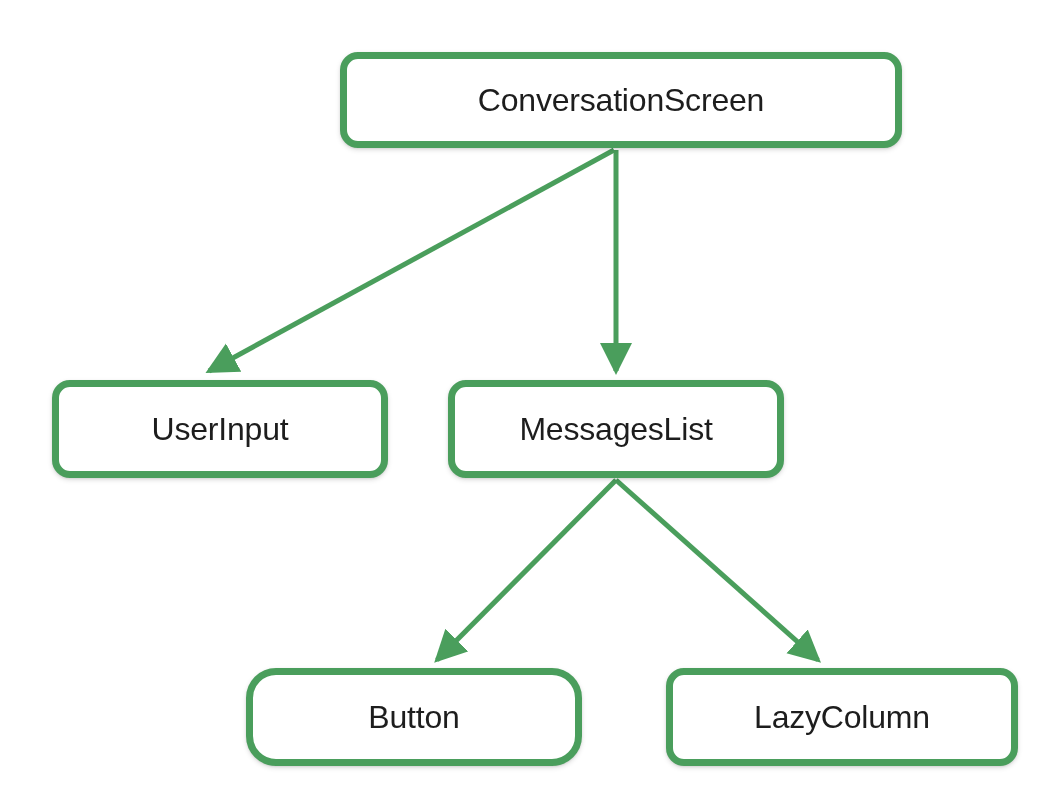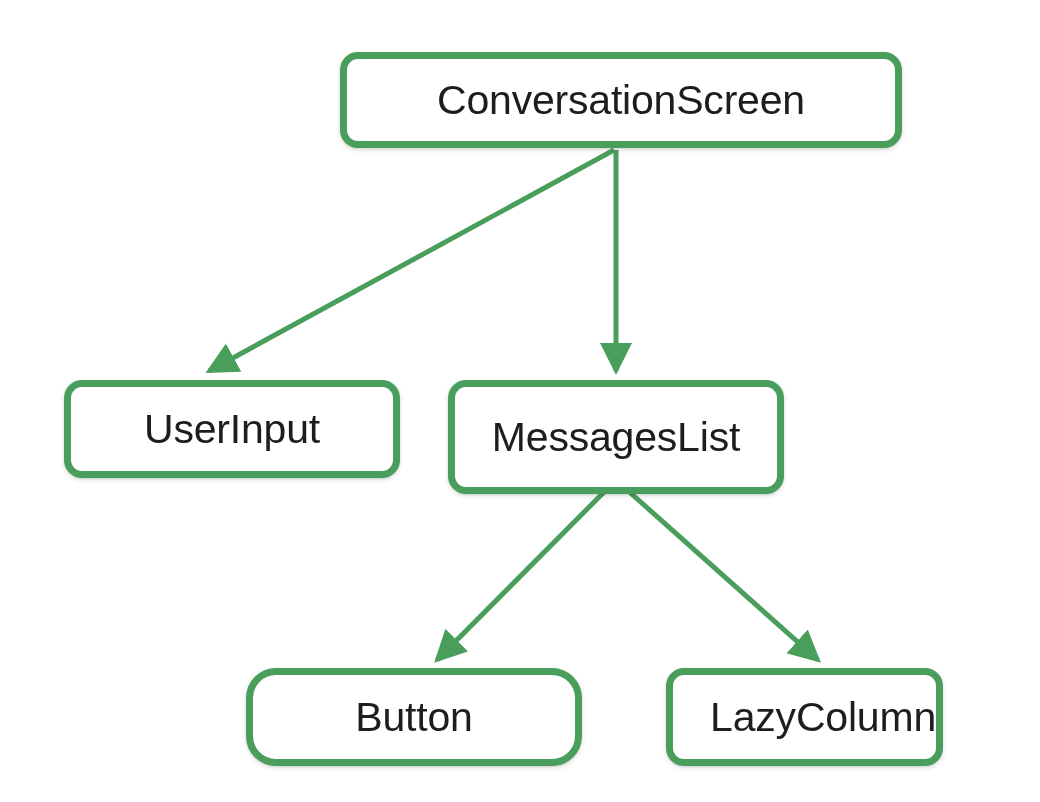--- a/index.html
+++ b/index.html
@@ -36,42 +36,42 @@
     border-width: 7px;
     border-radius: 18px;
     display: flex;
     align-items: center;
     justify-content: center;
     box-shadow: 0 2px 5px rgba(0,0,0,0.13), 0 1px 2px rgba(0,0,0,0.08);
     z-index: 2;
   }
   .node-label {
     font-family: "Liberation Sans", sans-serif;
-    font-size: 41px;
+    font-size: 32px;
     font-weight: 400;
     letter-spacing: -0.2px;
     line-height: 1;
     white-space: nowrap;
     user-select: none;
   }
   
   #node-conversationscreen {
     left: 340px;  top: 52px;   width: 562px; height: 96px;
   }
   #node-userinput {
-    left: 64px;   top: 380px;  width: 336px; height: 98px;
+    left: 52px;   top: 380px;  width: 336px; height: 98px;
   }
   #node-messageslist {
-    left: 448px;  top: 380px;  width: 336px; height: 114px;
+    left: 448px;  top: 380px;  width: 336px; height: 98px;
   }
   #node-button {
     left: 246px;  top: 668px;  width: 336px; height: 98px;
   }
   #node-lazycolumn {
-    left: 666px;  top: 668px;  width: 277px; height: 98px; justify-content: flex-end;
+    left: 666px;  top: 668px;  width: 352px; height: 98px;
   }
 </style>
 </head>
 <body style="background: rgb(255, 255, 255);">
 
 <div id="diagram-canvas" style="background: rgb(255, 255, 255);">
 
   <svg id="edge-layer" viewBox="0 0 1040 802" width="1040" height="802" aria-hidden="true">
     <defs>
       <marker id="arrowhead" markerWidth="7" markerHeight="7" refX="5.6" refY="3.2" orient="auto" markerUnits="strokeWidth">

